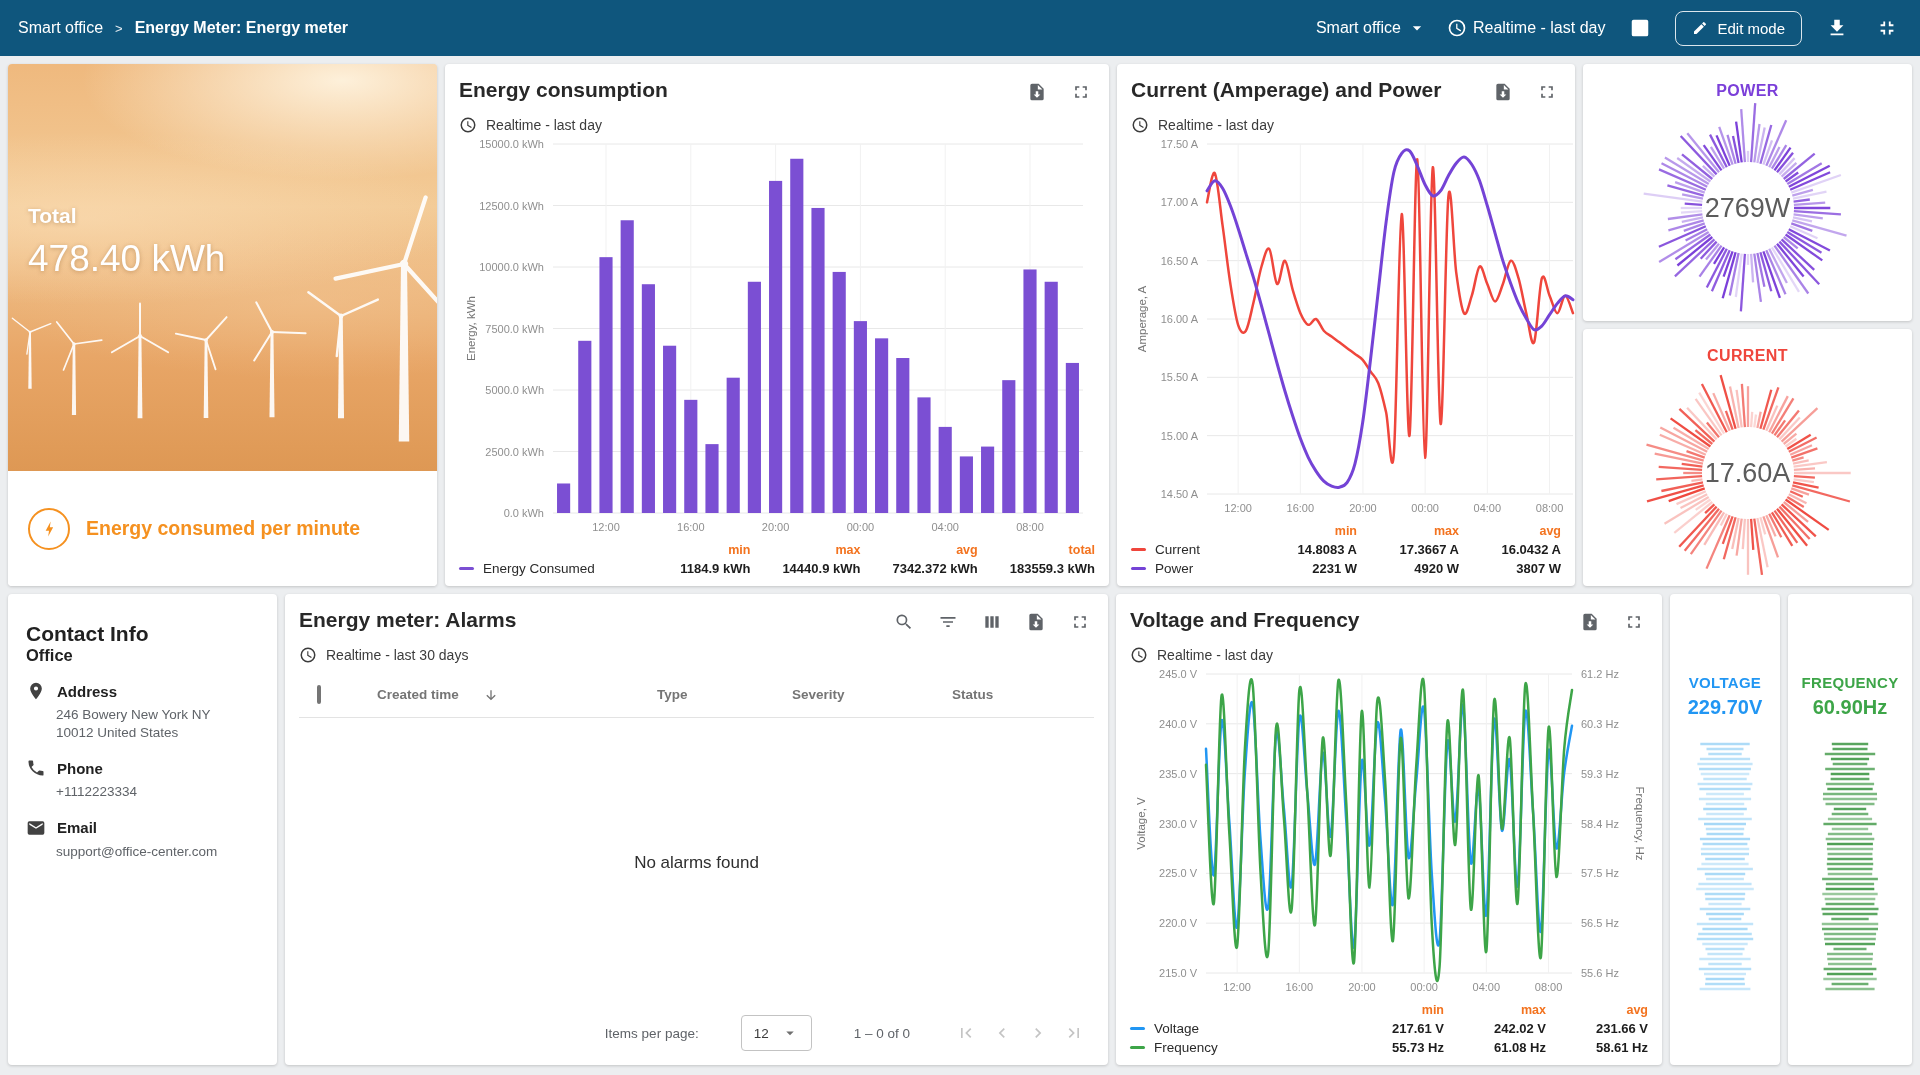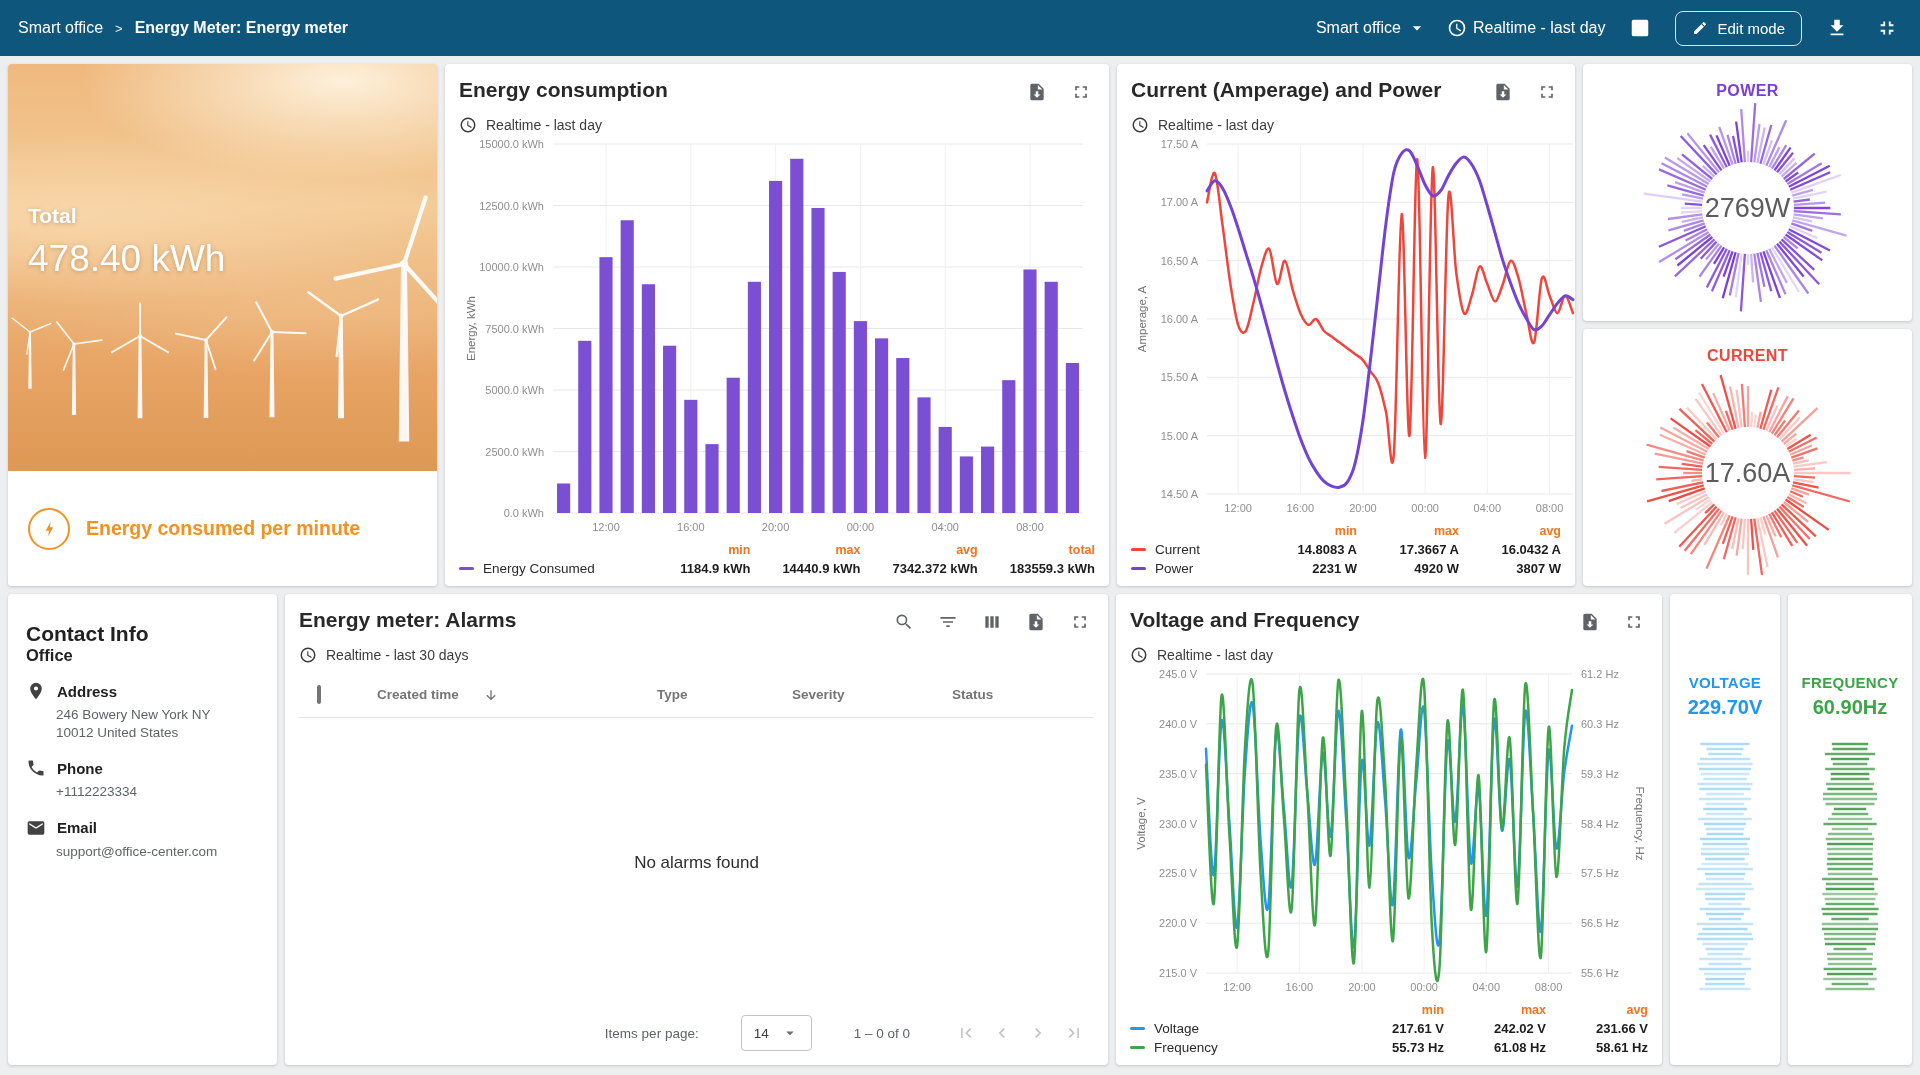--- a/index.html
+++ b/index.html
@@ -741,21 +741,21 @@
               <span>Severity</span>
             </div>
           <div class="cell">
               <span>Status</span>
             </div>
         </div>
         <div class="no-alarms">No alarms found</div>
         <div class="paginator">
           <span>Items per page:</span>
           <span class="select-box">
-            <span>14</span>
+            <span>12</span>
             <svg class="ic ic18" style="color:#6f6f6f">
                 <use href="#i-caret"></use>
               </svg>
           </span>
           <span>1 – 0 of 0</span>
           <span class="pg-btns">
             <button class="icon-btn">
                 <svg class="ic ic20">
                   <use href="#i-first"></use>
                 </svg>

